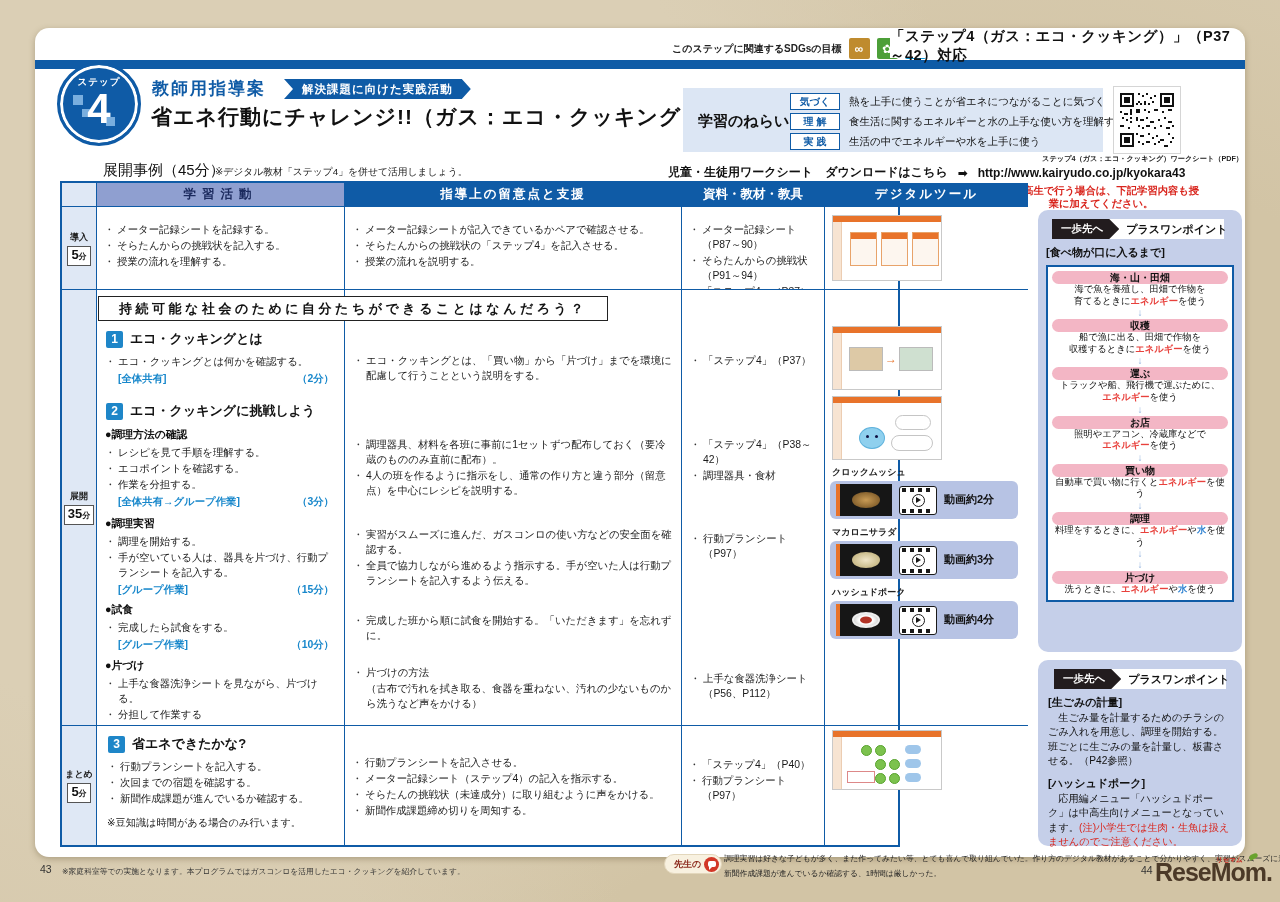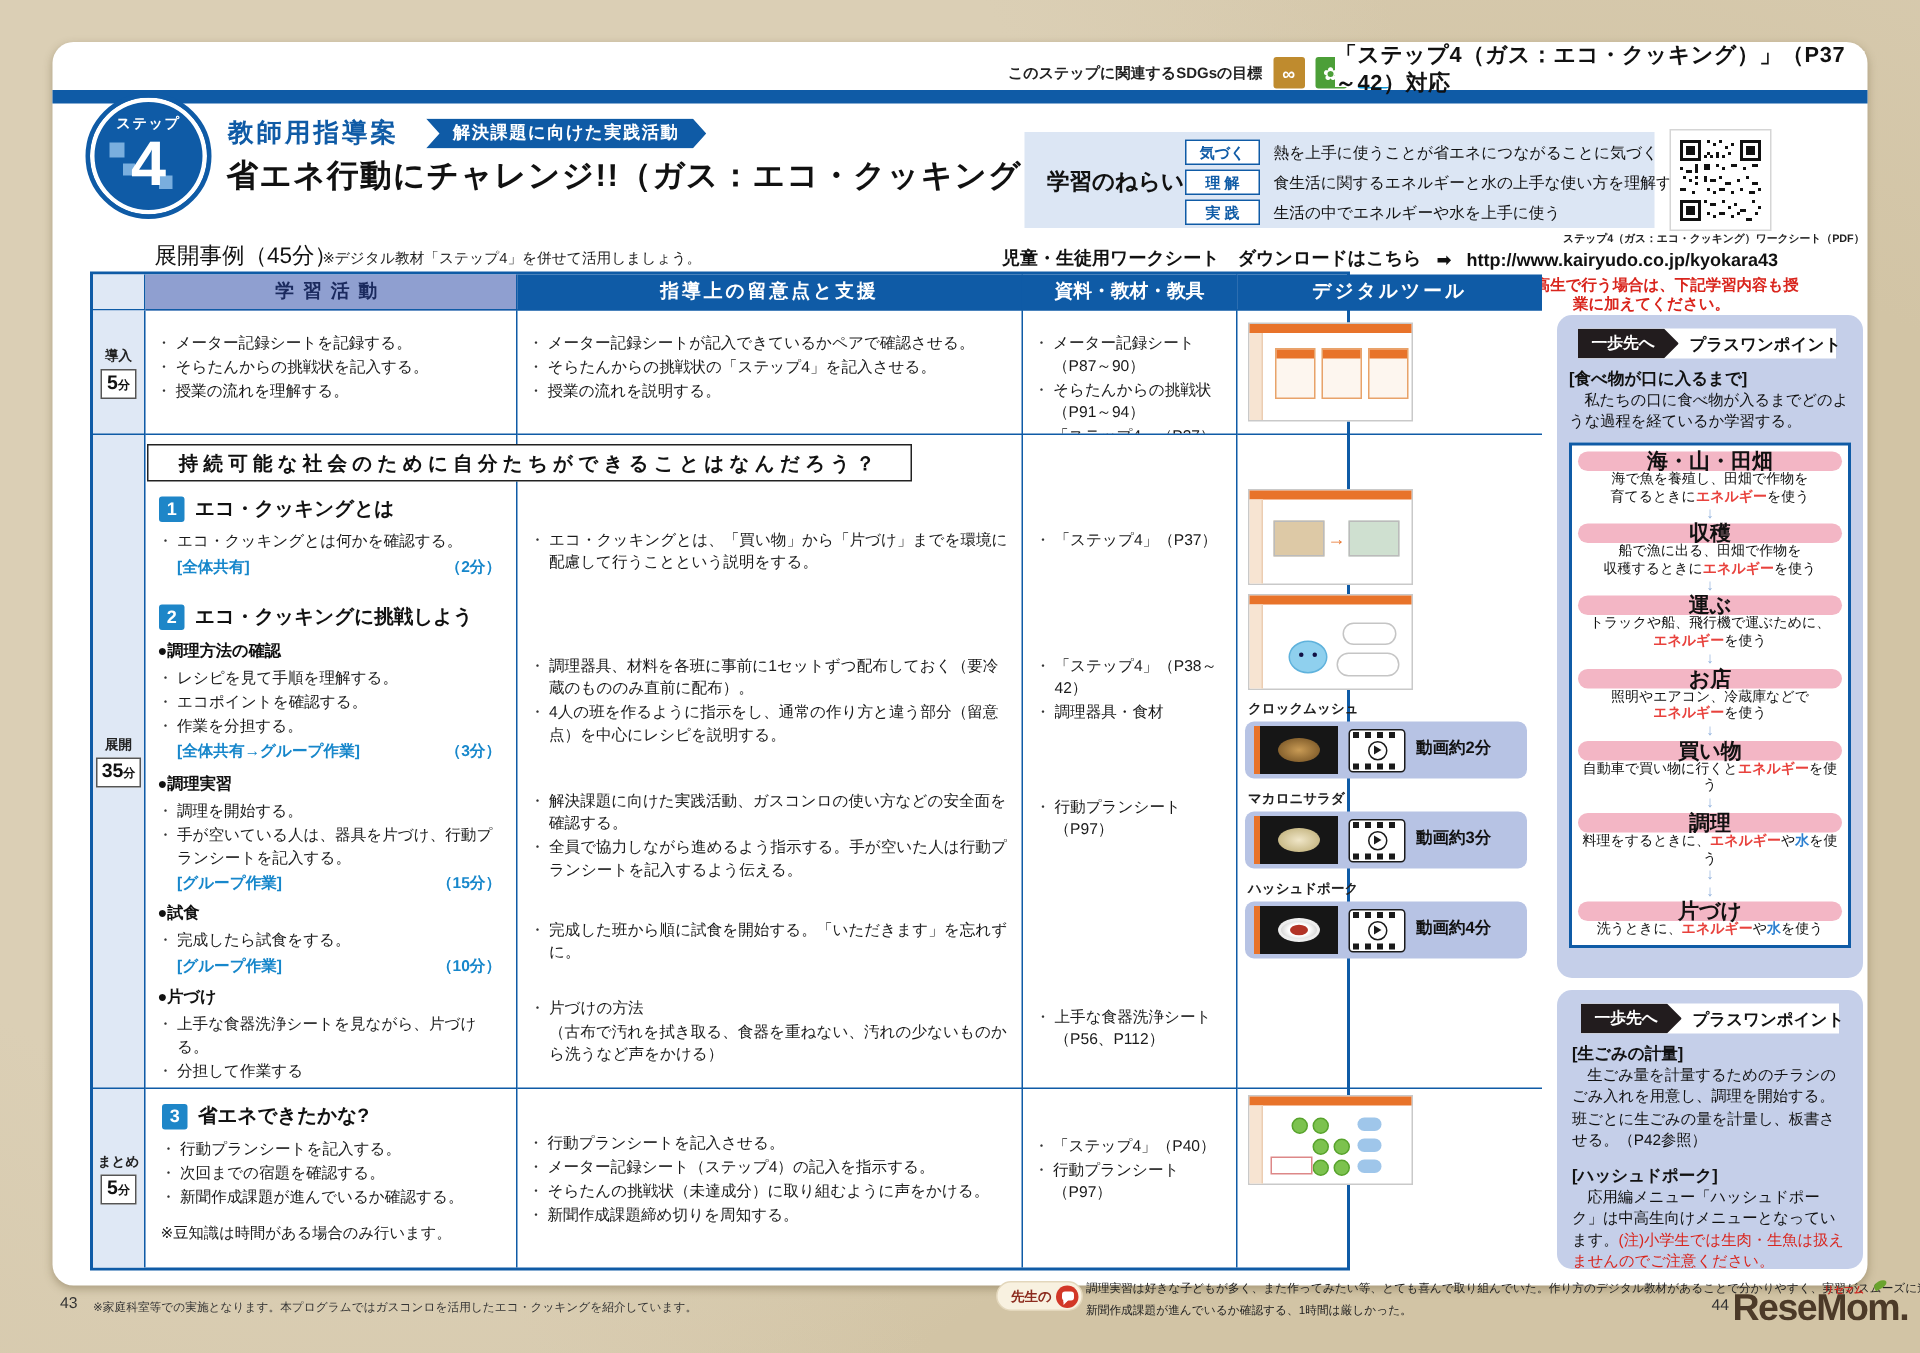--- a/index.html
+++ b/index.html
@@ -101,21 +101,21 @@
   .panel{position:absolute;left:1038px;width:204px;background:#c5cfe9;border-radius:10px;box-sizing:border-box;}
   .p1{top:210px;height:442px;padding:9px 8px;}
   .p2{top:660px;height:186px;padding:9px 10px;}
   .pbadge{display:flex;align-items:center;margin:0 0 6px 6px;background:#fff;width:172px;}
   .pbadge .arr{background:#221c1e;color:#fff;font-size:10.5px;font-weight:bold;padding:3px 16px 3px 9px;
                clip-path:polygon(0 0,calc(100% - 10px) 0,100% 50%,calc(100% - 10px) 100%,0 100%);white-space:nowrap;}
   .pbadge .lbl{font-size:11px;font-weight:bold;color:#111;padding:0 0 0 7px;white-space:nowrap;}
   .phd{font-size:11px;font-weight:bold;color:#111;margin:2px 0 1px;}
   .ptx{font-size:10.2px;color:#111;line-height:1.42;}
   .flow{background:#fff;border:2px solid #0f5ba6;margin-top:5px;padding:4px 4px;}
-  .fstep .ftitle{background:#f3b6c5;border-radius:7px;font-size:14px;font-weight:bold;text-align:center;line-height:13px;color:#111;}
+  .fstep .ftitle{background:#f3b6c5;border-radius:7px;font-size:10px;font-weight:bold;text-align:center;line-height:13px;color:#111;}
   .fline{font-size:9.3px;text-align:center;line-height:1.25;color:#111;}
   .farrow{text-align:center;color:#8fb0dc;font-size:10px;font-weight:bold;line-height:1;margin:1px 0;}
   .seg-e{color:#e8413c;font-weight:bold;}
   .seg-w{color:#2b7fd0;font-weight:bold;}
   .redtx{color:#d9251d;}
   
   .pgno{position:absolute;font-size:10.5px;color:#333;}
   .footnote{position:absolute;left:62px;top:866px;font-size:7.8px;color:#333;}
   .tbadge{position:absolute;left:664px;top:854px;height:18px;border-radius:10px;background:#f8f1e0;border:1px solid #e3d7bc;
           display:flex;align-items:center;gap:3px;padding:0 2px 0 9px;}
@@ -436,21 +436,21 @@
             <span class="bt">調理器具、材料を各班に事前に1セットずつ配布しておく（要冷蔵のもののみ直前に配布）。</span>
           </div>
           <div class="b">
             <span class="m">・</span>
             <span class="bt">4人の班を作るように指示をし、通常の作り方と違う部分（留意点）を中心にレシピを説明する。</span>
           </div>
         </div>
       <div class="abs" style="top:236px;">
           <div class="b">
             <span class="m">・</span>
-            <span class="bt">解決課題に向けた実践活動、ガスコンロの使い方などの安全面を確認する。</span>
+            <span class="bt">実習がスムーズに進んだ、ガスコンロの使い方などの安全面を確認する。</span>
           </div>
           <div class="b">
             <span class="m">・</span>
             <span class="bt">全員で協力しながら進めるよう指示する。手が空いた人は行動プランシートを記入するよう伝える。</span>
           </div>
         </div>
       <div class="abs" style="top:322px;">
           <div class="b">
             <span class="m">・</span>
             <span class="bt">完成した班から順に試食を開始する。「いただきます」を忘れずに。</span>
@@ -637,21 +637,20 @@
       </div>
     </div>
   </div>
 
   <div class="panel p1">
     <div class="pbadge">
       <span class="arr">一歩先へ</span>
       <span class="lbl">プラスワンポイント</span>
     </div>
     <div class="phd">[食べ物が口に入るまで]</div>
-    <div class="ptx">　私たちの口に食べ物が入るまでどのような過程を経ているか学習する。</div>
     <div class="flow">
         <div class="fstep">
           <div class="ftitle">海・山・田畑</div>
           <div class="fline"><span>海で魚を養殖し、田畑で作物を</span></div>
           <div class="fline"><span>育てるときに</span><span class="seg-e">エネルギー</span><span>を使う</span></div>
         </div>
         <div class="farrow">↓</div>
         <div class="fstep">
           <div class="ftitle">収穫</div>
           <div class="fline"><span>船で漁に出る、田畑で作物を</span></div>

